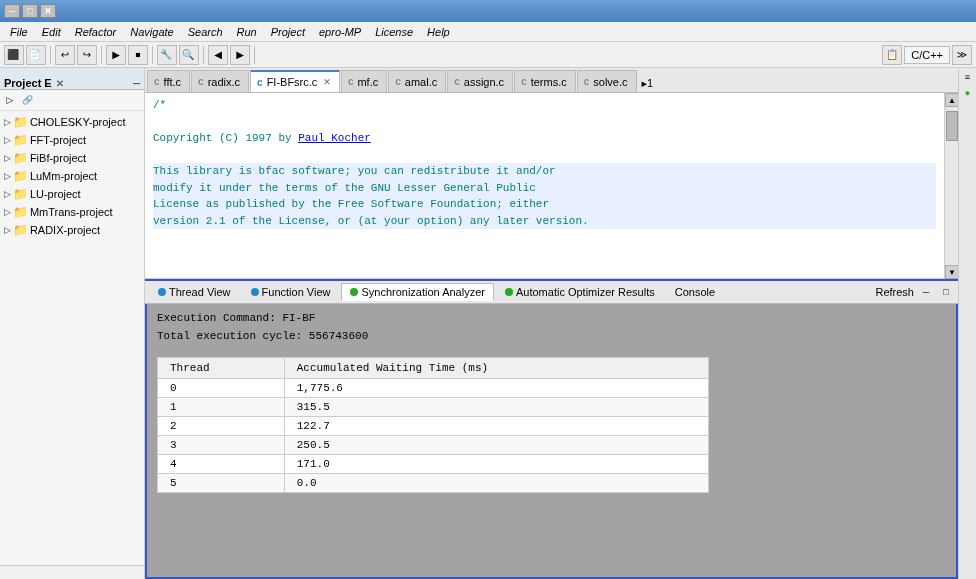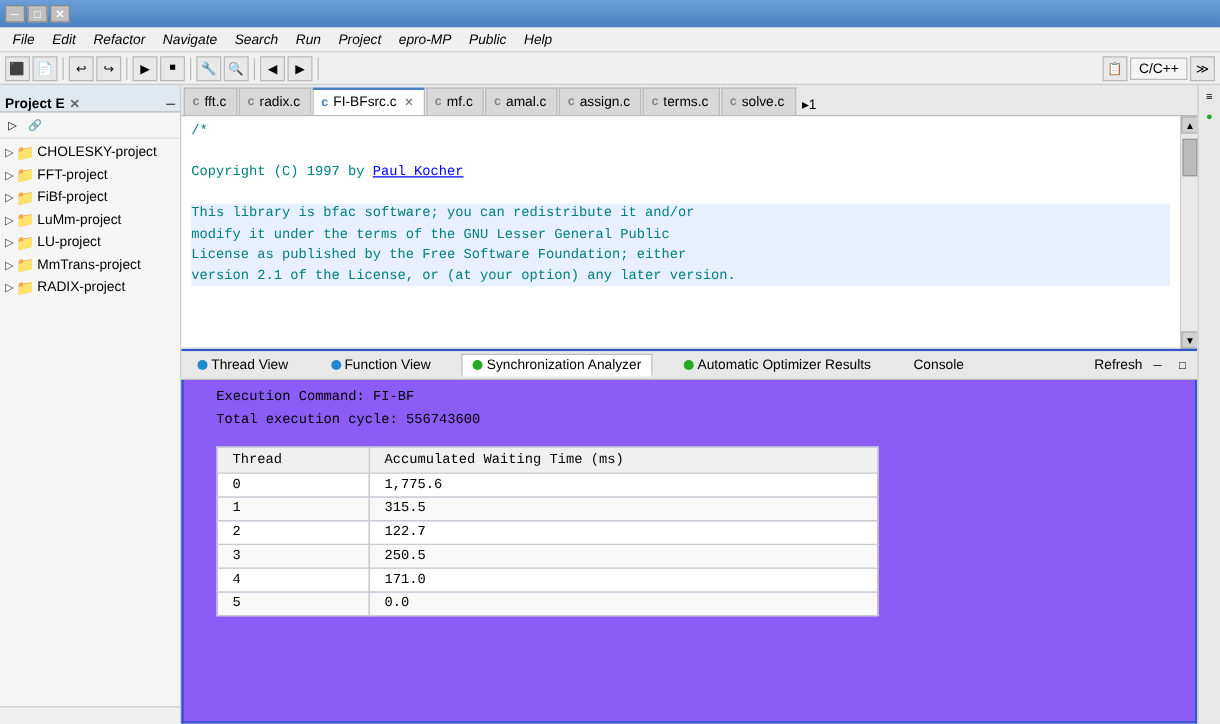--- a/index.html
+++ b/index.html
@@ -40,29 +40,29 @@
     #tab-overflow { padding: 2px 4px; font-size: 11px; cursor: pointer; }
 
     
     #code-editor { flex: 1; background: #fff; overflow: auto; padding: 4px 8px; font-family: 'Courier New', monospace; font-size: 11px; line-height: 1.5; border-bottom: 1px solid #ccc; position: relative; }
     .code-comment { color: #008080; }
     .code-link { color: #0000ff; text-decoration: underline; }
     .code-highlight { background: #e8f0ff; }
 
     
     #bottom-panel { height: 300px; border-top: 2px solid #3355cc; display: flex; flex-direction: column; }
-    #panel-tabs { background: #e8e8e8; border-bottom: 1px solid #bbb; display: flex; align-items: center; padding: 2px 4px; gap: 16px; }
+    #panel-tabs { background: #e8e8e8; border-bottom: 1px solid #bbb; display: flex; align-items: center; padding: 2px 4px; gap: 2px; }
     .panel-tab { padding: 2px 8px; font-size: 11px; cursor: pointer; display: flex; align-items: center; gap: 3px; border: 1px solid transparent; }
     .panel-tab.active { background: #fff; border: 1px solid #bbb; border-bottom-color: #fff; }
     .panel-tab-dot { width: 8px; height: 8px; border-radius: 50%; display: inline-block; }
     #panel-toolbar-right { margin-left: auto; display: flex; align-items: center; gap: 4px; }
     .panel-tb-btn { width: 16px; height: 16px; display: flex; align-items: center; justify-content: center; font-size: 9px; cursor: pointer; }
 
     
-    #panel-content { flex: 1; overflow: auto; padding: 6px 26px; background: #8b5cf6; border: 2px solid #3355cc; border-top: none; }
+    #panel-content { flex: 1; overflow: auto; padding: 6px 10px; background: #a3a3a3; border: 2px solid #3355cc; border-top: none; }
     #exec-info { font-family: 'Courier New', monospace; font-size: 11px; margin-bottom: 12px; line-height: 1.6; }
 
     
     #sync-table { border-collapse: collapse; font-size: 11px; font-family: 'Courier New', monospace; width: 70%; margin-top: 8px; }
     #sync-table th { background: #f0f0f0; border: 1px solid #ccc; padding: 4px 12px; text-align: left; font-weight: normal; }
     #sync-table td { border: 1px solid #ccc; padding: 3px 12px; }
     #sync-table tr:nth-child(even) { background: #f8f8f8; }
     #sync-table tr:nth-child(odd) { background: #fff; }
 
     
@@ -91,21 +91,21 @@
 
 <div id="menu-bar">
 <div class="menu-item">File</div>
     <div class="menu-item">Edit</div>
     <div class="menu-item">Refactor</div>
     <div class="menu-item">Navigate</div>
     <div class="menu-item">Search</div>
     <div class="menu-item">Run</div>
     <div class="menu-item">Project</div>
     <div class="menu-item">epro-MP</div>
-    <div class="menu-item">Public</div>
+    <div class="menu-item">License</div>
     <div class="menu-item">Help</div>
   </div>
 
 <div id="toolbar">
   <div class="tb-btn">⬛</div>
   <div class="tb-btn">📄</div>
   <div class="tb-sep"></div>
   <div class="tb-btn">↩</div>
   <div class="tb-btn">↪</div>
   <div class="tb-sep"></div>

